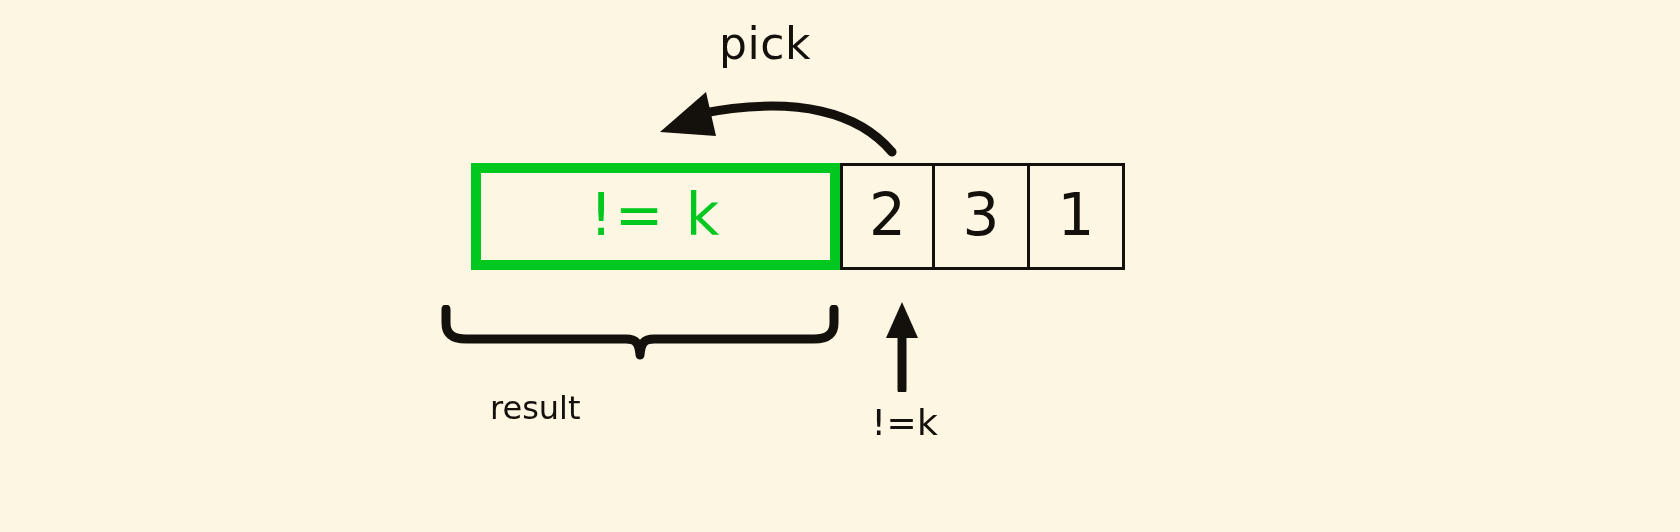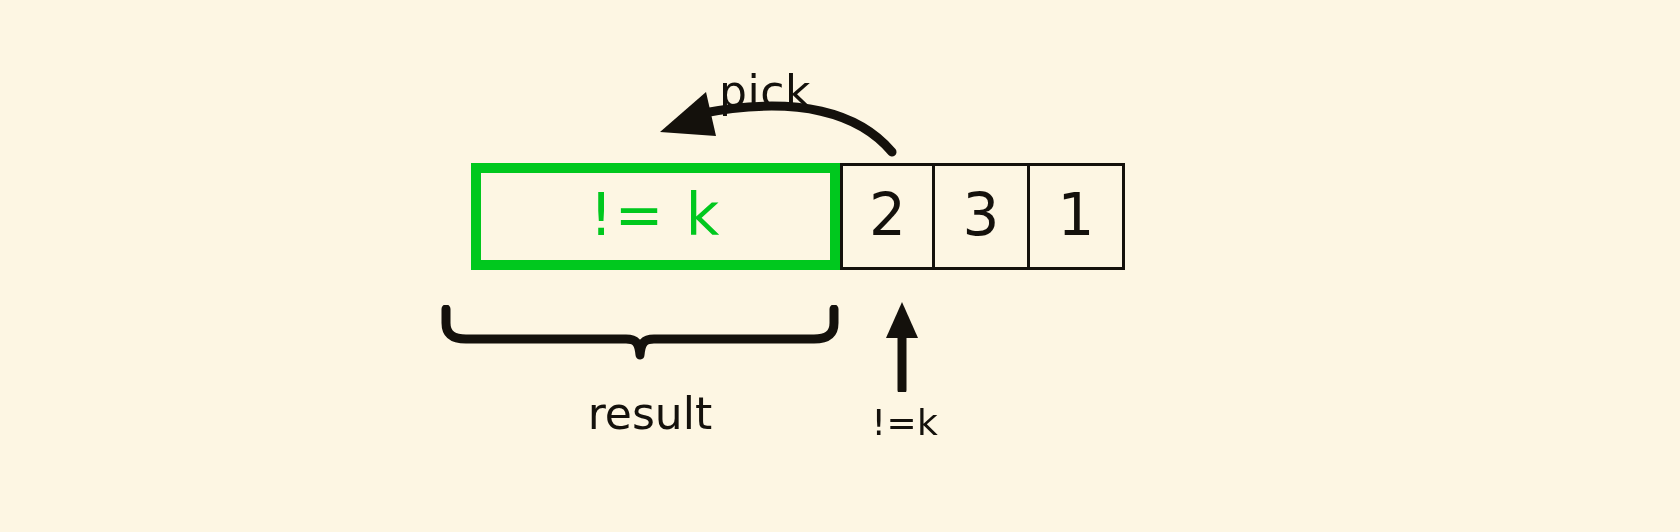--- a/index.html
+++ b/index.html
@@ -32,21 +32,20 @@
     position: absolute;
     left: 660px;
     top: 22px;
     width: 210px;
     text-align: center;
     font-size: 44px;
     font-weight: 500;
     color: #14110c;
     letter-spacing: 0.5px;
     line-height: 1;
-    margin-top: 48px;
   }
 
   
   .array-row {
     position: absolute;
     left: 471px;
     top: 163px;
     display: flex;
     align-items: stretch;
     height: 107px;
@@ -108,22 +107,22 @@
     top: 305px;
     width: 410px;
     height: 60px;
   }
 
   .result-label {
     position: absolute;
     left: 490px;
     top: 392px;
     width: 320px;
-    text-align: center;
-    font-size: 44px;
+    text-align: left;
+    font-size: 32px;
     font-weight: 500;
     color: #14110c;
     line-height: 1;
   }
 
   
   .up-arrow-svg {
     position: absolute;
     left: 878px;
     top: 300px;

